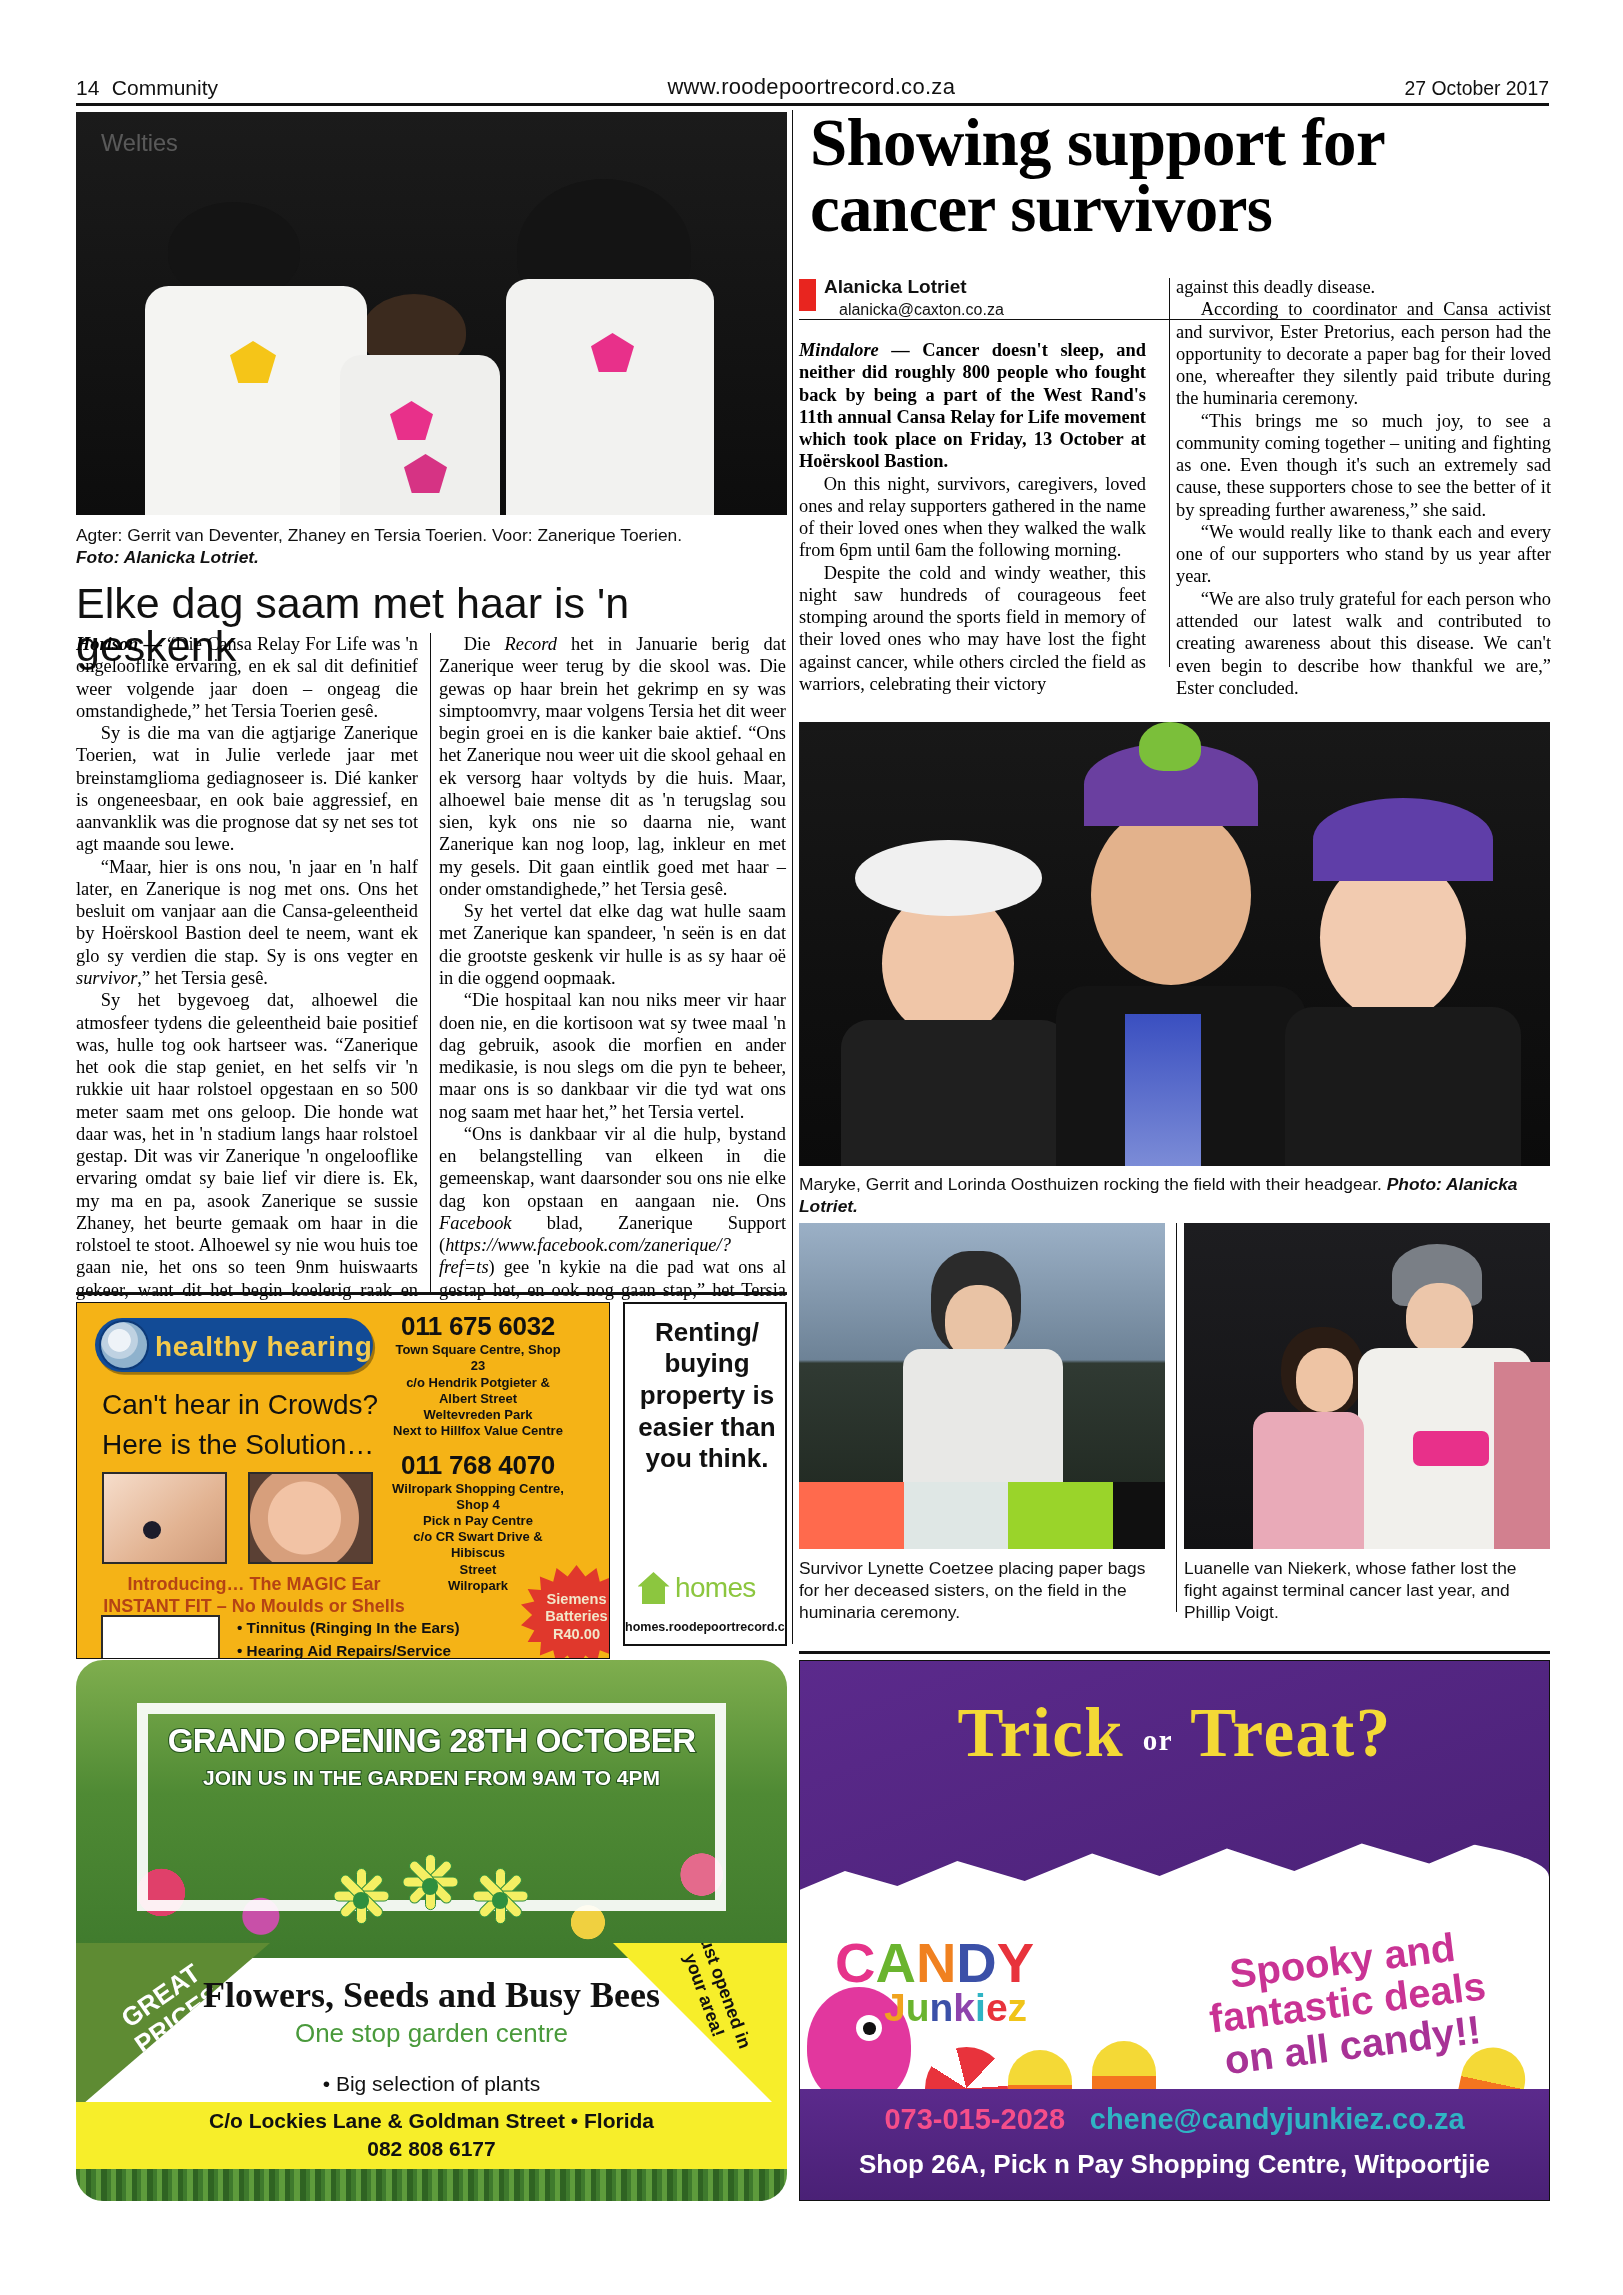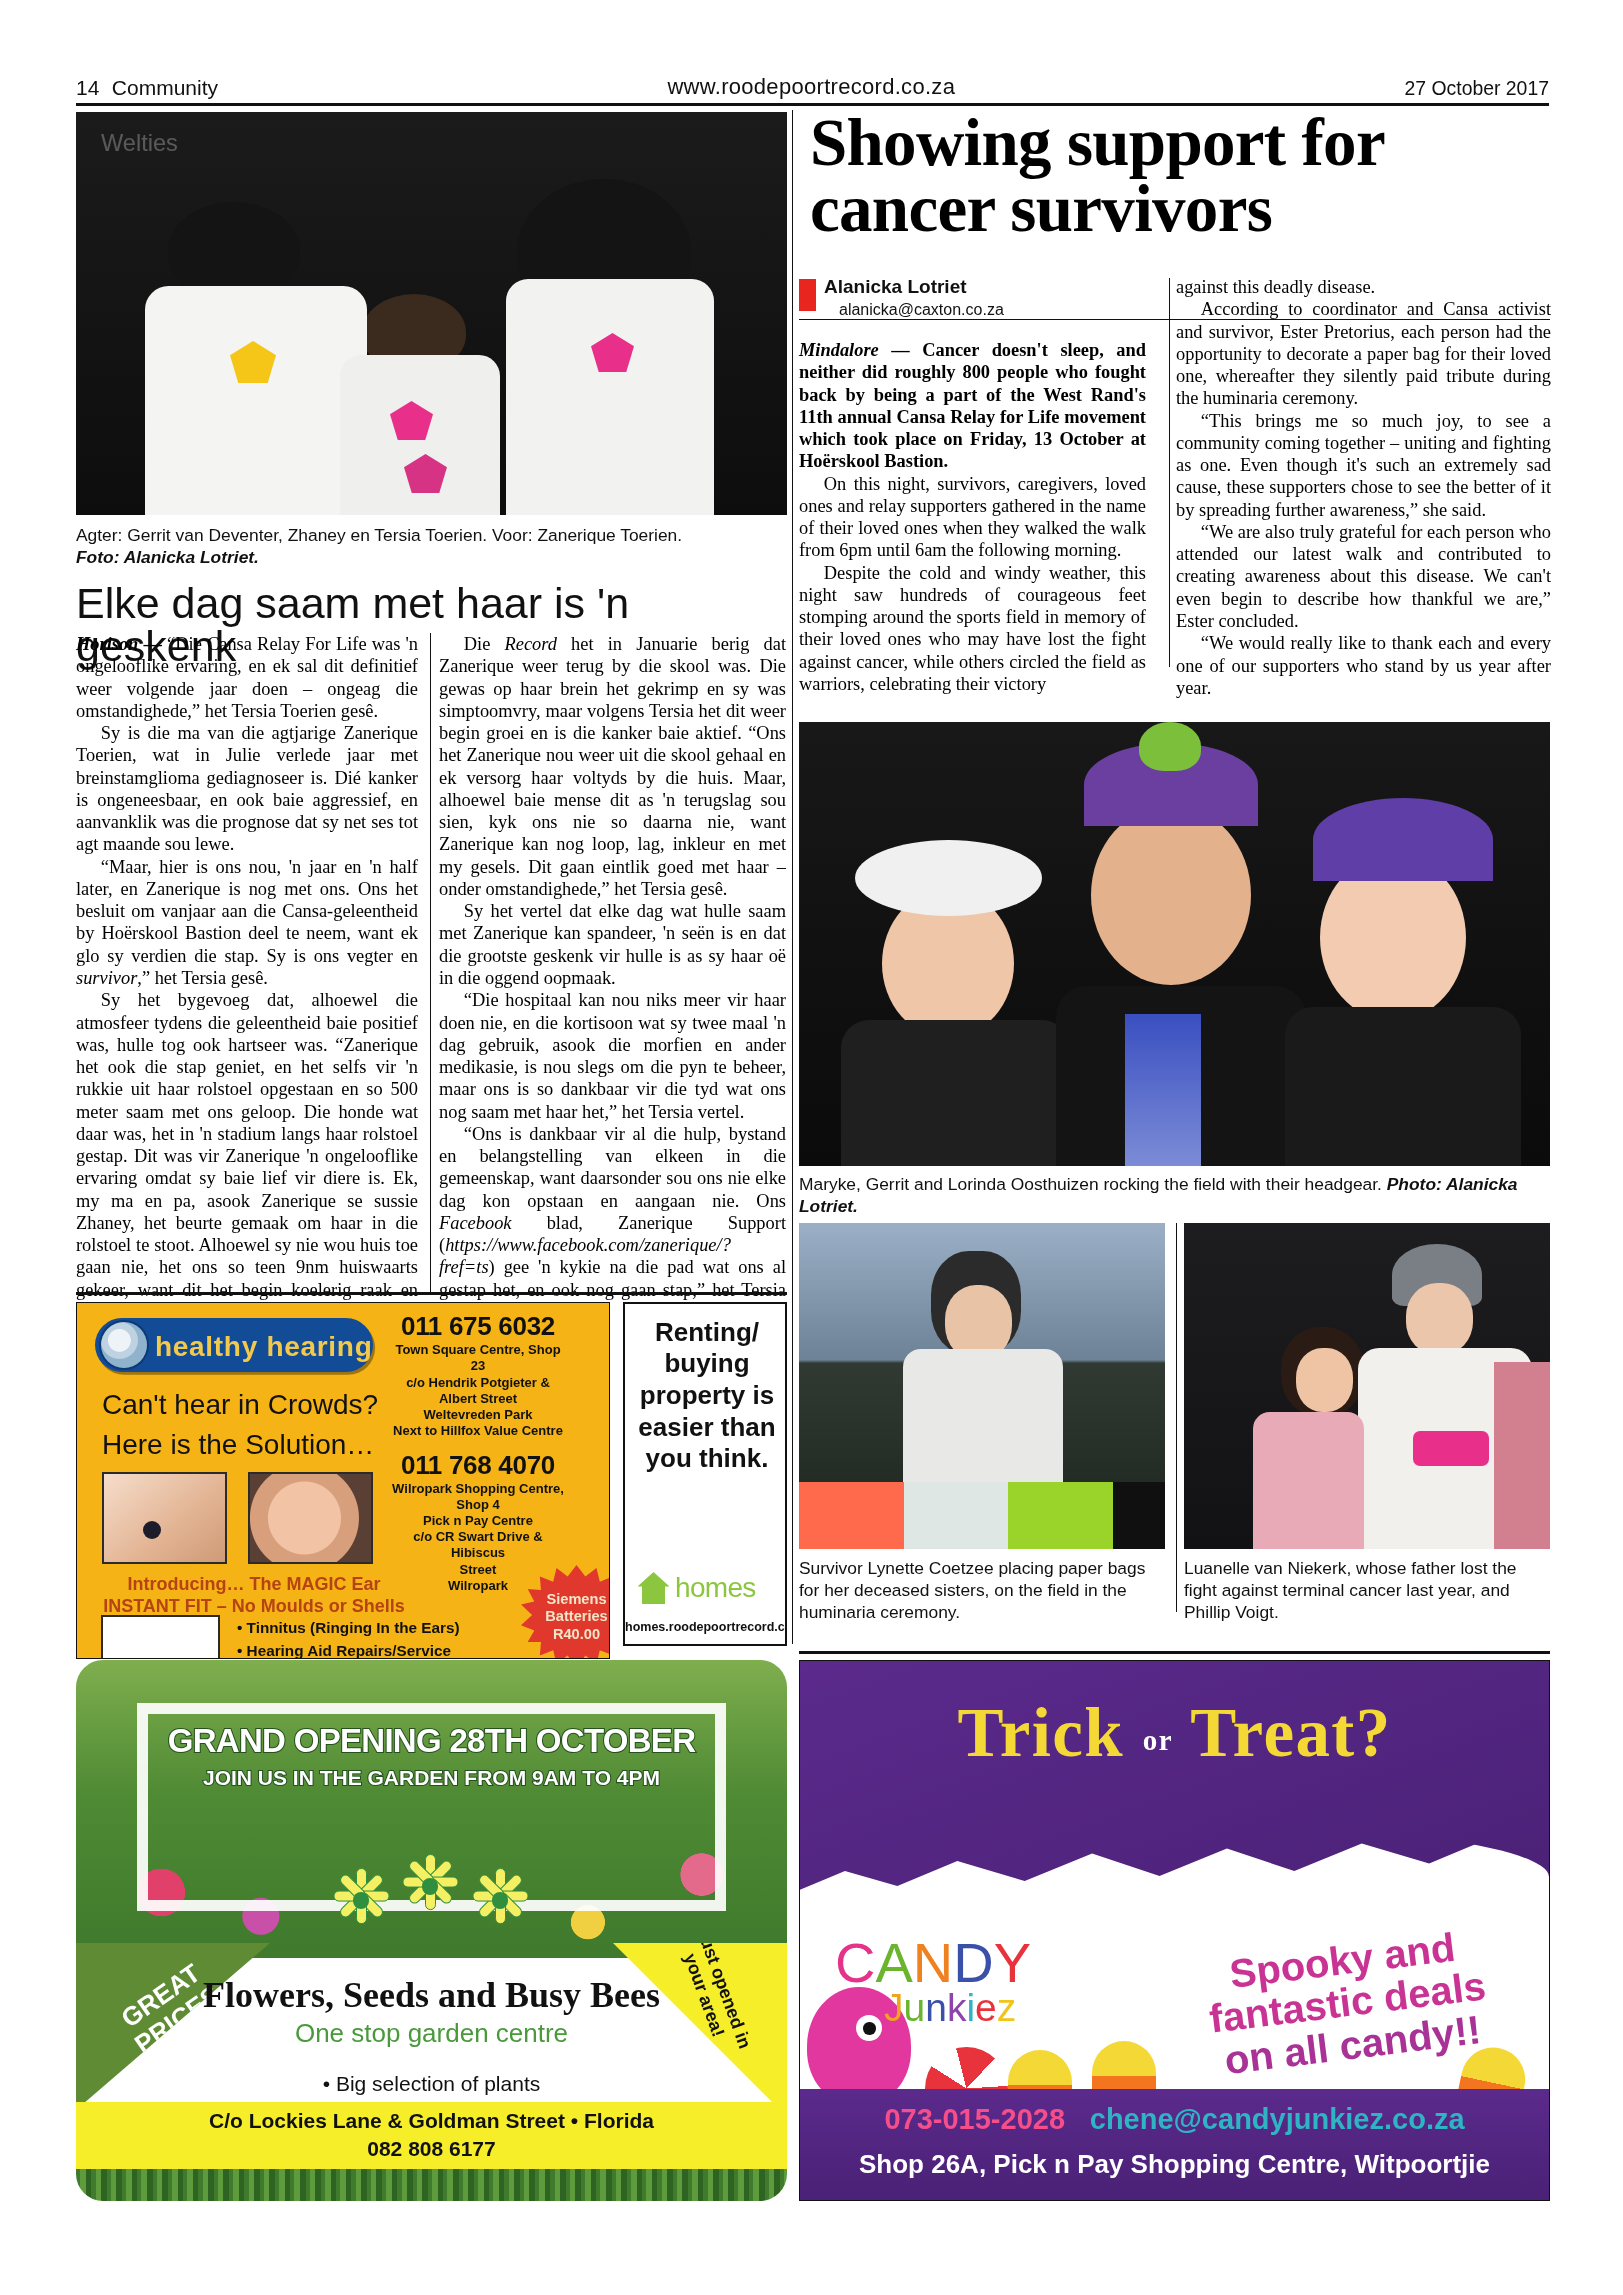--- a/index.html
+++ b/index.html
@@ -190,21 +190,21 @@
   #c-top { position:absolute; left:0; top:0; width:100%; height:257px; background:linear-gradient(160deg,#5b2a8c 0%,#4a2176 100%); }
   #c-drip { position:absolute; left:0; top:160px; width:100%; height:125px; background:#fff;
      border-radius:46% 54% 0 0 / 56px 56px 0 0;
      clip-path:polygon(0 55%,6% 40%,13% 52%,21% 32%,30% 48%,39% 26%,48% 44%,57% 22%,66% 40%,75% 18%,84% 34%,92% 14%,100% 30%,100% 100%,0 100%); }
   #c-trick { position:absolute; left:0; top:33px; width:100%; text-align:center;
      font-family:"Liberation Serif",serif; font-weight:bold; font-size:69px; color:#f4d936;
      letter-spacing:1.4px; }
   #c-trick .orw { font-size:29px; color:#ffffff; vertical-align:middle; }
   #c-mid { position:absolute; left:0; top:257px; width:100%; height:174px; background:#fff; }
   #c-candyword { position:absolute; left:35px; top:276px; width:305px;
-     font-family:"Liberation Sans",sans-serif; font-weight:normal; font-size:56px; line-height:0.94; }
+     font-family:"Liberation Sans",sans-serif; font-weight:bold; font-size:56px; line-height:0.94; }
   #c-candyword .l1 span:nth-child(1){color:#e6338a;} #c-candyword .l1 span:nth-child(2){color:#6ab42e;}
   #c-candyword .l1 span:nth-child(3){color:#f08120;} #c-candyword .l1 span:nth-child(4){color:#3b50a8;}
   #c-candyword .l1 span:nth-child(5){color:#e8333c;}
   #c-candyword .l2 { margin-left:49px; font-size:39px; }
   #c-candyword .l2 span:nth-child(1){color:#f0a31e;} #c-candyword .l2 span:nth-child(2){color:#6ab42e;}
   #c-candyword .l2 span:nth-child(3){color:#3b50a8;} #c-candyword .l2 span:nth-child(4){color:#8e44ad;}
   #c-candyword .l2 span:nth-child(5){color:#2fb4c4;} #c-candyword .l2 span:nth-child(6){color:#e8333c;}
   #c-candyword .l2 span:nth-child(7){color:#f0c419;}
   #c-monster { position:absolute; left:7px; top:326px; width:104px; height:118px; border-radius:50% 50% 46% 46%; background:#e2379e; }
   #c-monster .eye { position:absolute; left:49px; top:28px; width:26px; height:26px; border-radius:50%; background:#fff; }
@@ -288,22 +288,22 @@
   <div class="col" id="main-col1" style="left:799px; top:339px; width:347px; height:326px;">
     <p class="first lead"><i>Mindalore</i><span> — </span><span>Cancer doesn't sleep, and neither did roughly 800 people who fought back by being a part of the West Rand's 11th annual Cansa Relay for Life movement which took place on Friday, 13 October at Hoërskool Bastion.</span></p>
     <p><span>On this night, survivors, caregivers, loved ones and relay supporters gathered in the name of their loved ones when they walked the walk from 6pm until 6am the following morning.</span></p>
     <p><span>Despite the cold and windy weather, this night saw hundreds of courageous feet stomping around the sports field in memory of their loved ones who may have lost the fight against cancer, while others circled the field as warriors, celebrating their victory</span></p>
   </div>
 
   <div class="col" id="main-col2" style="left:1176px; top:276px; width:375px; height:403px;">
     <p class="first"><span>against this deadly disease.</span></p>
     <p><span>According to coordinator and Cansa activist and survivor, Ester Pretorius, each person had the opportunity to decorate a paper bag for their loved one, whereafter they silently paid tribute during the huminaria ceremony.</span></p>
     <p><span>“This brings me so much joy, to see a community coming together – uniting and fighting as one. Even though it's such an extremely sad cause, these supporters chose to see the better of it by spreading further awareness,” she said.</span></p>
+    <p><span>“We would really like to thank each and every one of our supporters who stand by us year after year.</span></p>
     <p><span>“We are also truly grateful for each person who attended our latest walk and contributed to creating awareness about this disease. We can't even begin to describe how thankful we are,” Ester concluded.</span></p>
-    <p><span>“We would really like to thank each and every one of our supporters who stand by us year after year.</span></p>
   </div>
 
   <div class="photo" id="photo-headgear">
     <div class="p" style="left:83px;top:167px;width:132px;height:149px;background:#f0c6a8;"></div>
     <div class="p" style="left:292px;top:83px;width:160px;height:180px;background:#e3b28c;"></div>
     <div class="p" style="left:521px;top:132px;width:146px;height:167px;background:#f2cbb0;"></div>
     <div class="hat" style="left:56px;top:118px;width:187px;height:76px;background:#f0f0f0;border-radius:50%;"></div>
     <div class="hat" style="left:285px;top:21px;width:174px;height:83px;background:#6a3fa0;border-radius:50% 50% 0 0;"></div>
     <div class="hat" style="left:340px;top:0px;width:62px;height:49px;background:#7bbf3a;border-radius:50% 50% 40% 40%;"></div>
     <div class="hat" style="left:514px;top:76px;width:180px;height:83px;background:#5f3ea8;border-radius:50% 50% 0 0;"></div>

